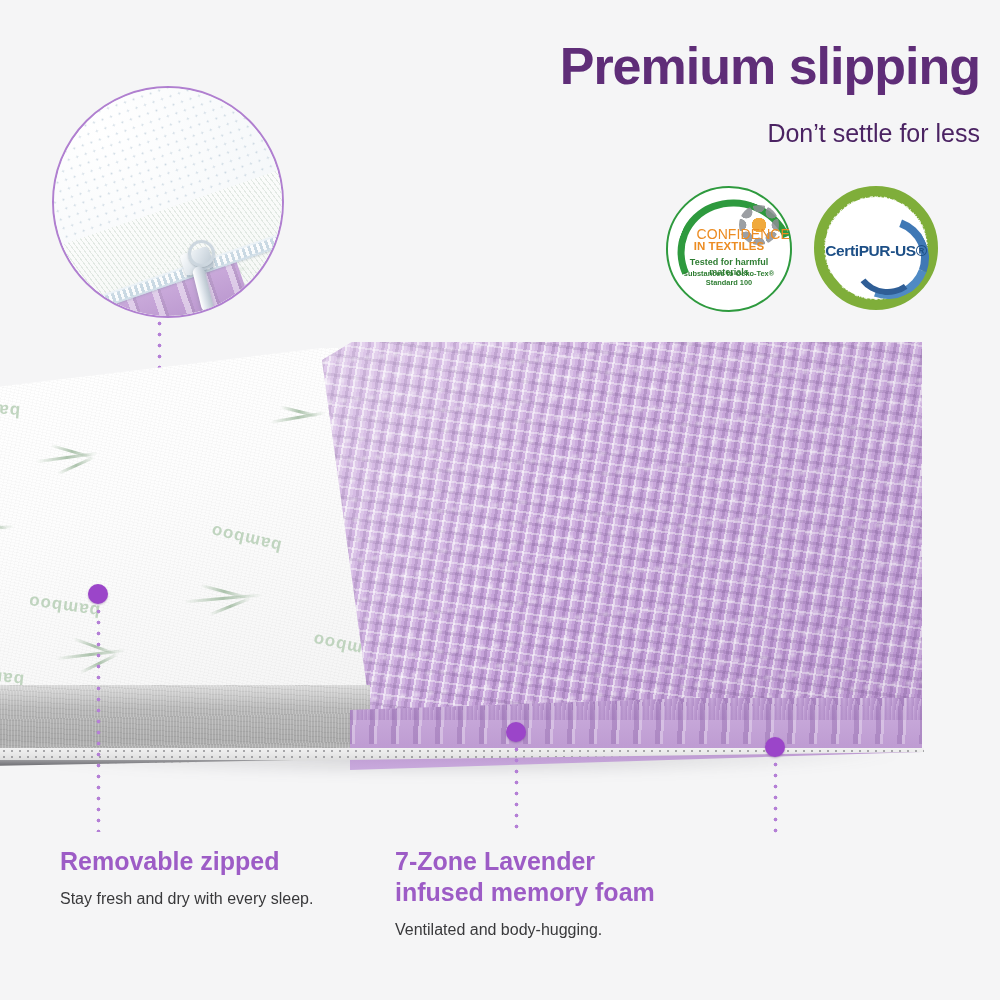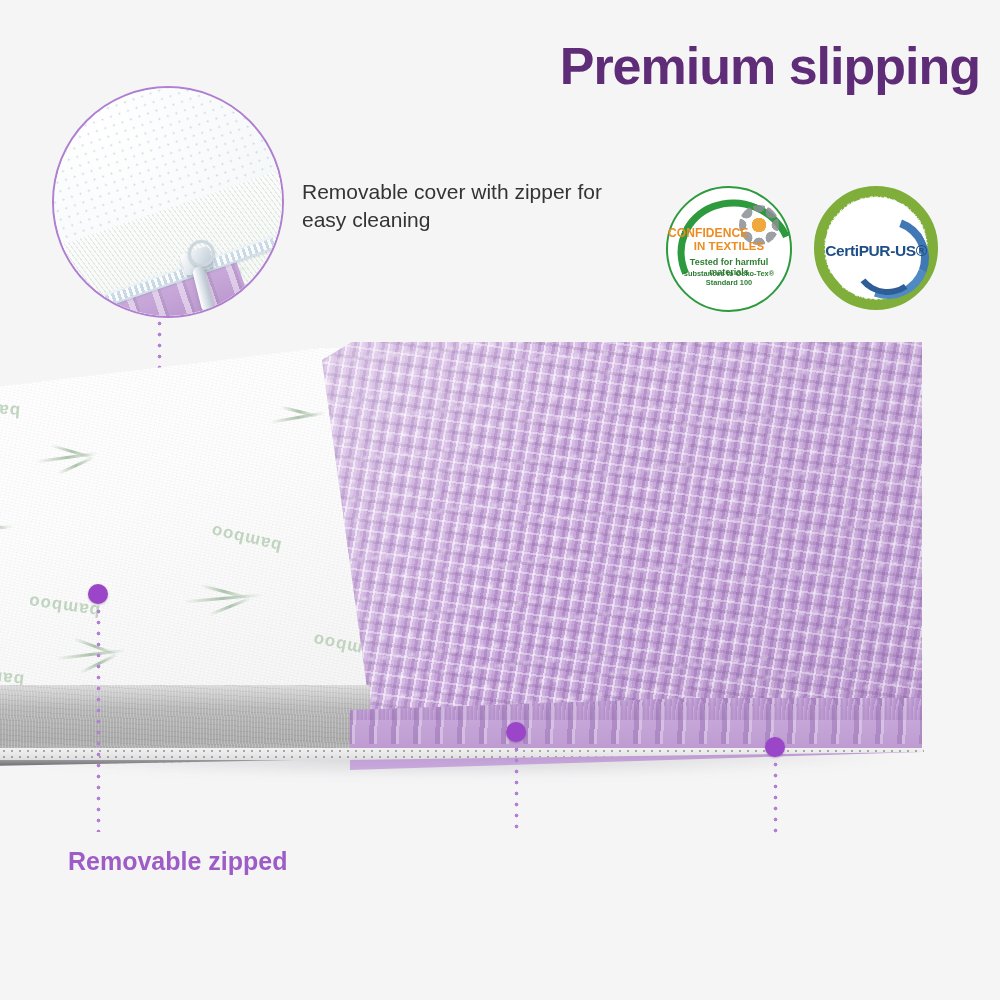--- a/index.html
+++ b/index.html
@@ -119,21 +119,21 @@
   .badge-oeko{
     left:666px;top:186px;width:122px;height:122px;
     border:2.5px solid #2e9a3e;
   }
   .oeko-arc{
     position:absolute;left:9px;top:12px;width:104px;height:96px;
     border:7px solid transparent;border-top-color:#2e9a3e;border-left-color:#2e9a3e;
     border-radius:50%;
     transform:rotate(22deg);
   }
-  .oeko-l1{position:absolute;left:0;right:0;top:38px;text-align:left;font-size:12px;font-weight:bold;color:#ec8c22;letter-spacing:.1px;}
+  .oeko-l1{position:absolute;left:0;right:0;top:38px;text-align:right;font-size:14px;font-weight:normal;color:#ec8c22;letter-spacing:.1px;}
   .oeko-l2{position:absolute;left:0;right:0;top:52px;text-align:center;font-size:11.5px;font-weight:bold;color:#ec8c22;letter-spacing:.1px;}
   .oeko-l3{position:absolute;left:4px;right:4px;top:69px;text-align:center;font-size:9px;font-weight:bold;color:#2e7d32;}
   .oeko-l4{position:absolute;left:4px;right:4px;top:81px;text-align:center;font-size:7.4px;font-weight:bold;color:#2e7d32;}
   .oeko-flower{
     position:absolute;left:76px;top:22px;width:30px;height:30px;border-radius:50%;
     background:radial-gradient(circle,#f0a93c 0 34%, transparent 35%);
   }
   .oeko-flower:before{
     content:"";position:absolute;inset:-5px;border-radius:50%;
     background:
@@ -317,30 +317,31 @@
   }
 
   
   .cap{position:absolute;top:846px;}
   .cap h3{
     margin:0;font-size:25px;font-weight:bold;color:#9d5cc6;line-height:1.24;
   }
   .cap p{
     margin:12px 0 0;font-size:16px;color:#39393b;line-height:1.3;font-weight:normal;
   }
-  .cap-1{left:68px;width:330px;}
+  .cap-1{left:60px;width:330px;}
   .cap-2{left:395px;width:300px;}
   .cap-3{left:733px;width:260px;}
 </style>
 </head>
 <body>
 
 <div id="stage">
 
   <div class="hero-title">Premium slipping</div>
+  <div class="hero-sub">Don’t settle for less</div>
 
   <div class="callout-circle">
     <div class="cc-inner">
       <div class="cc-top">
         <div class="cc-dots"></div>
       </div>
       <div class="cc-bottom">
         <div class="cc-weave"></div>
 
         <div class="leafB" style="left:96px;top:108px;width:130px;transform:rotate(-9deg);"></div>
@@ -352,21 +353,20 @@
         <div class="cc-foam-ribs"></div>
       </div>
       <div class="cc-tape">
         <div class="cc-teeth"></div>
       </div>
       <div class="cc-slider"></div>
       <div class="cc-ring"></div>
       <div class="cc-pull"></div>
     </div>
   </div>
-  <div class="callout-text">Removable cover with zipper for easy cleaning</div>
 
   <div class="leader" style="left:157px;top:318px;height:96px;"></div>
   <div class="leader-dot" style="left:149px;top:414px;"></div>
 
   <div class="badge badge-oeko">
     <div class="oeko-arc"></div>
     <div class="oeko-flower"></div>
     <div class="oeko-l1">CONFIDENCE</div>
     <div class="oeko-l2">IN TEXTILES</div>
     <div class="oeko-l3">Tested for harmful materials</div>
@@ -507,17 +507,25 @@
   <div class="leader-dot" style="left:506px;top:722px;"></div>
   <div class="leader" style="left:514px;top:744px;height:88px;"></div>
 
   <div class="leader-dot" style="left:765px;top:737px;"></div>
   <div class="leader" style="left:773px;top:759px;height:74px;"></div>
 
   <div class="cap cap-1">
     <h3>
       <span>Removable zipped</span><br>
     </h3>
+    <p>Stay fresh and dry with every sleep.</p>
   </div>
 
+  <div class="cap cap-2">
+    <h3>
+      <span>7-Zone Lavender</span><br>
+      <span>infused memory foam</span>
+    </h3>
+    <p>Ventilated and body-hugging.</p>
+  </div>
 
 
 </div>
 
 </body></html>

